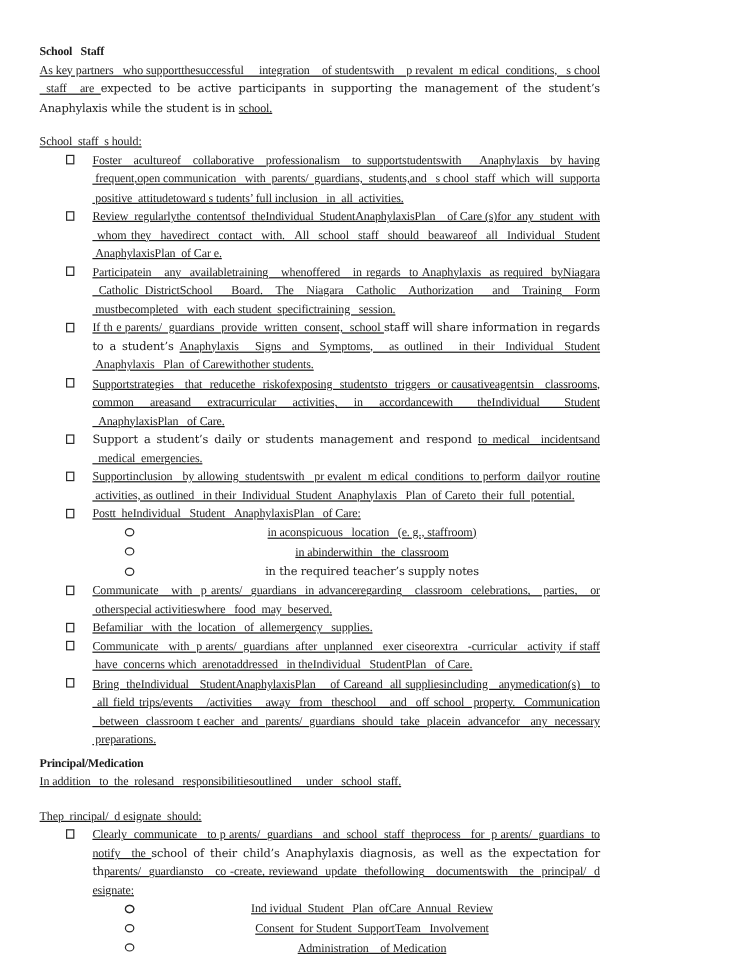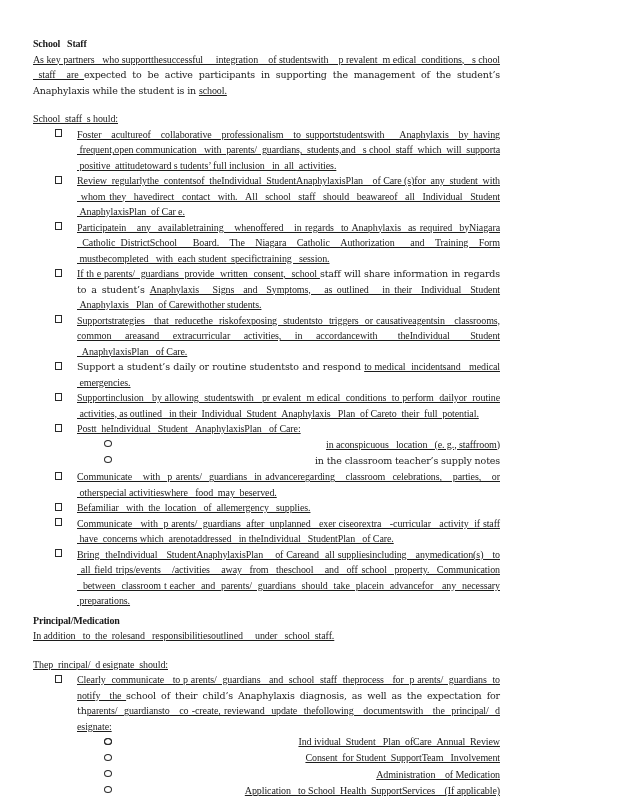--- a/index.html
+++ b/index.html
@@ -30,21 +30,21 @@
     letter-spacing: -0.15px;
   }
   .f-h {
     font-family: "Liberation Serif", serif;
     font-size: 10px;
     font-weight: bold;
     letter-spacing: -0.2px;
   }
   .h { text-align: left; }
   .b1 { position: relative; padding-left: 44px; }
-  .b2 { position: relative; padding-left: 87px; text-align: right; line-height: 14.3px; }
+  .b2 { position: relative; padding-left: 87px; text-align: center; line-height: 14.3px; }
   .mk { position: absolute; display: inline-block; }
   .mk-sq {
     left: 22px; top: 3.5px;
     width: 5px; height: 6px;
     border: 1px solid #2a2a2a;
     background: transparent;
   }
   .mk-ci {
     left: 71px; top: 4.5px;
     width: 6px; height: 5px;
@@ -61,25 +61,26 @@
 <div class="page">
     <div class="blk h"><span class="f-h">School &nbsp;&nbsp;Staff</span></div>
     <div class="blk p"><span class="f-n">As key partners &nbsp;&nbsp;who supportthesuccessful &nbsp;&nbsp;&nbsp;&nbsp;integration &nbsp;&nbsp;&nbsp;of studentswith &nbsp;&nbsp;&nbsp;p revalent &nbsp;m edical &nbsp;conditions, &nbsp;&nbsp;s chool &nbsp;staff &nbsp;are </span><span class="f-b">expected to be active participants in supporting the management of the student’s Anaphylaxis while the student is in </span><span class="f-n">school.</span></div>
     <div class="blk gap"></div>
     <div class="blk p"><span class="f-n">School &nbsp;staff &nbsp;s hould:</span></div>
     <div class="blk b1"><span class="mk mk-sq"></span><span class="f-n">Foster &nbsp;acultureof &nbsp;collaborative &nbsp;professionalism &nbsp;to supportstudentswith &nbsp;&nbsp;Anaphylaxis &nbsp;by having &nbsp;frequent,open communication &nbsp;&nbsp;with &nbsp;parents/ &nbsp;guardians, &nbsp;students,and &nbsp;&nbsp;s chool &nbsp;staff &nbsp;which &nbsp;will &nbsp;supporta &nbsp;positive &nbsp;attitudetoward s tudents’ full inclusion &nbsp;&nbsp;in &nbsp;all &nbsp;activities.</span></div>
     <div class="blk b1"><span class="mk mk-sq"></span><span class="f-n">Review &nbsp;regularlythe &nbsp;contentsof &nbsp;theIndividual &nbsp;StudentAnaphylaxisPlan &nbsp;&nbsp;&nbsp;of Care (s)for &nbsp;any &nbsp;student &nbsp;with &nbsp;whom they &nbsp;havedirect &nbsp;contact &nbsp;with. &nbsp;All &nbsp;school &nbsp;staff &nbsp;should &nbsp;beawareof &nbsp;all &nbsp;Individual &nbsp;Student &nbsp;AnaphylaxisPlan &nbsp;of Car e.</span></div>
     <div class="blk b1"><span class="mk mk-sq"></span><span class="f-n">Participatein &nbsp;&nbsp;any &nbsp;availabletraining &nbsp;&nbsp;whenoffered &nbsp;&nbsp;in regards &nbsp;to Anaphylaxis &nbsp;as required &nbsp;byNiagara &nbsp;Catholic DistrictSchool &nbsp;&nbsp;Board. &nbsp;The &nbsp;Niagara &nbsp;Catholic &nbsp;Authorization &nbsp;&nbsp;and &nbsp;Training &nbsp;Form &nbsp;mustbecompleted &nbsp;&nbsp;with &nbsp;each student &nbsp;specifictraining &nbsp;&nbsp;session.</span></div>
     <div class="blk b1"><span class="mk mk-sq"></span><span class="f-n">If th e parents/ &nbsp;guardians &nbsp;provide &nbsp;written &nbsp;consent, &nbsp;school </span><span class="f-b">staff will share information in regards to a student’s </span><span class="f-n">Anaphylaxis &nbsp;&nbsp;Signs &nbsp;and &nbsp;Symptoms, &nbsp;&nbsp;as outlined &nbsp;&nbsp;in their &nbsp;Individual &nbsp;Student &nbsp;Anaphylaxis &nbsp;&nbsp;Plan &nbsp;of Carewithother students.</span></div>
     <div class="blk b1"><span class="mk mk-sq"></span><span class="f-n">Supportstrategies &nbsp;&nbsp;that &nbsp;reducethe &nbsp;riskofexposing &nbsp;studentsto &nbsp;triggers &nbsp;or causativeagentsin &nbsp;&nbsp;classrooms, common &nbsp;areasand &nbsp;extracurricular &nbsp;activities, &nbsp;in &nbsp;accordancewith &nbsp;&nbsp;theIndividual &nbsp;&nbsp;Student &nbsp;&nbsp;AnaphylaxisPlan &nbsp;&nbsp;of Care.</span></div>
-    <div class="blk b1"><span class="mk mk-sq"></span><span class="f-b">Support a student’s daily or routine studentsto and respond </span><span class="f-n">to medical &nbsp;incidentsand &nbsp;&nbsp;medical &nbsp;emergencies.</span></div>
+    <div class="blk b1"><span class="mk mk-sq"></span><span class="f-b">Support a student’s daily or students management and respond </span><span class="f-n">to medical &nbsp;incidentsand &nbsp;&nbsp;medical &nbsp;emergencies.</span></div>
     <div class="blk b1"><span class="mk mk-sq"></span><span class="f-n">Supportinclusion &nbsp;&nbsp;by allowing &nbsp;studentswith &nbsp;&nbsp;pr evalent &nbsp;m edical &nbsp;conditions &nbsp;to perform &nbsp;dailyor &nbsp;routine &nbsp;activities, as outlined &nbsp;&nbsp;in their &nbsp;Individual &nbsp;Student &nbsp;Anaphylaxis &nbsp;&nbsp;Plan &nbsp;of Careto &nbsp;their &nbsp;full &nbsp;potential.</span></div>
     <div class="blk b1"><span class="mk mk-sq"></span><span class="f-n">Postt &nbsp;heIndividual &nbsp;&nbsp;Student &nbsp;&nbsp;AnaphylaxisPlan &nbsp;&nbsp;of Care:</span></div>
     <div class="blk b2"><span class="mk mk-ci"></span><span class="f-n">in aconspicuous &nbsp;&nbsp;location &nbsp;&nbsp;(e. g., staffroom)</span></div>
-    <div class="blk b2"><span class="mk mk-ci"></span><span class="f-b">in the classroom teacher’s supply notes</span></div>
+    <div class="blk b2"><span class="mk mk-ci"></span><span class="f-n">in abinderwithin &nbsp;&nbsp;the &nbsp;classroom</span></div>
+    <div class="blk b2"><span class="mk mk-ci"></span><span class="f-b">in the required teacher’s supply notes</span></div>
     <div class="blk b1"><span class="mk mk-sq"></span><span class="f-n">Communicate &nbsp;&nbsp;with &nbsp;p arents/ &nbsp;guardians &nbsp;in advanceregarding &nbsp;&nbsp;classroom &nbsp;celebrations, &nbsp;&nbsp;parties, &nbsp;&nbsp;or &nbsp;otherspecial activitieswhere &nbsp;&nbsp;food &nbsp;may &nbsp;beserved.</span></div>
     <div class="blk b1"><span class="mk mk-sq"></span><span class="f-n">Befamiliar &nbsp;&nbsp;with &nbsp;the &nbsp;location &nbsp;&nbsp;of &nbsp;allemergency &nbsp;&nbsp;supplies.</span></div>
     <div class="blk b1"><span class="mk mk-sq"></span><span class="f-n">Communicate &nbsp;&nbsp;with &nbsp;p arents/ &nbsp;guardians &nbsp;after &nbsp;unplanned &nbsp;&nbsp;exer ciseorextra &nbsp;&nbsp;-curricular &nbsp;&nbsp;activity &nbsp;if staff &nbsp;have &nbsp;concerns which &nbsp;arenotaddressed &nbsp;&nbsp;in theIndividual &nbsp;&nbsp;StudentPlan &nbsp;&nbsp;of Care.</span></div>
     <div class="blk b1"><span class="mk mk-sq"></span><span class="f-n">Bring &nbsp;theIndividual &nbsp;&nbsp;StudentAnaphylaxisPlan &nbsp;&nbsp;&nbsp;of Careand &nbsp;all suppliesincluding &nbsp;&nbsp;anymedication(s) &nbsp;&nbsp;to &nbsp;all field trips/events &nbsp;&nbsp;/activities &nbsp;&nbsp;away &nbsp;from &nbsp;theschool &nbsp;&nbsp;and &nbsp;off school &nbsp;property. &nbsp;Communication &nbsp;&nbsp;between &nbsp;classroom t eacher &nbsp;and &nbsp;parents/ &nbsp;guardians &nbsp;should &nbsp;take &nbsp;placein &nbsp;advancefor &nbsp;&nbsp;any &nbsp;necessary &nbsp;preparations.</span></div>
     <div class="blk gap-sm"></div>
     <div class="blk h"><span class="f-h">Principal/Medication</span></div>
     <div class="blk p"><span class="f-n">In addition &nbsp;&nbsp;to &nbsp;the &nbsp;rolesand &nbsp;&nbsp;responsibilitiesoutlined &nbsp;&nbsp;&nbsp;&nbsp;under &nbsp;&nbsp;school &nbsp;staff.</span></div>
     <div class="blk gap"></div>
     <div class="blk p"><span class="f-n">Thep &nbsp;rincipal/ &nbsp;d esignate &nbsp;should:</span></div>
     <div class="blk b1"><span class="mk mk-sq"></span><span class="f-n">Clearly &nbsp;communicate &nbsp;&nbsp;to p arents/ &nbsp;guardians &nbsp;&nbsp;and &nbsp;school &nbsp;staff &nbsp;theprocess &nbsp;&nbsp;for &nbsp;p arents/ &nbsp;guardians &nbsp;to notify &nbsp;the </span><span class="f-b">school of their child’s Anaphylaxis diagnosis, as well as the expectation for th</span><span class="f-n">parents/ &nbsp;guardiansto &nbsp;&nbsp;co -create, reviewand &nbsp;update &nbsp;thefollowing &nbsp;&nbsp;documentswith &nbsp;&nbsp;the &nbsp;principal/ &nbsp;d esignate:</span></div>

